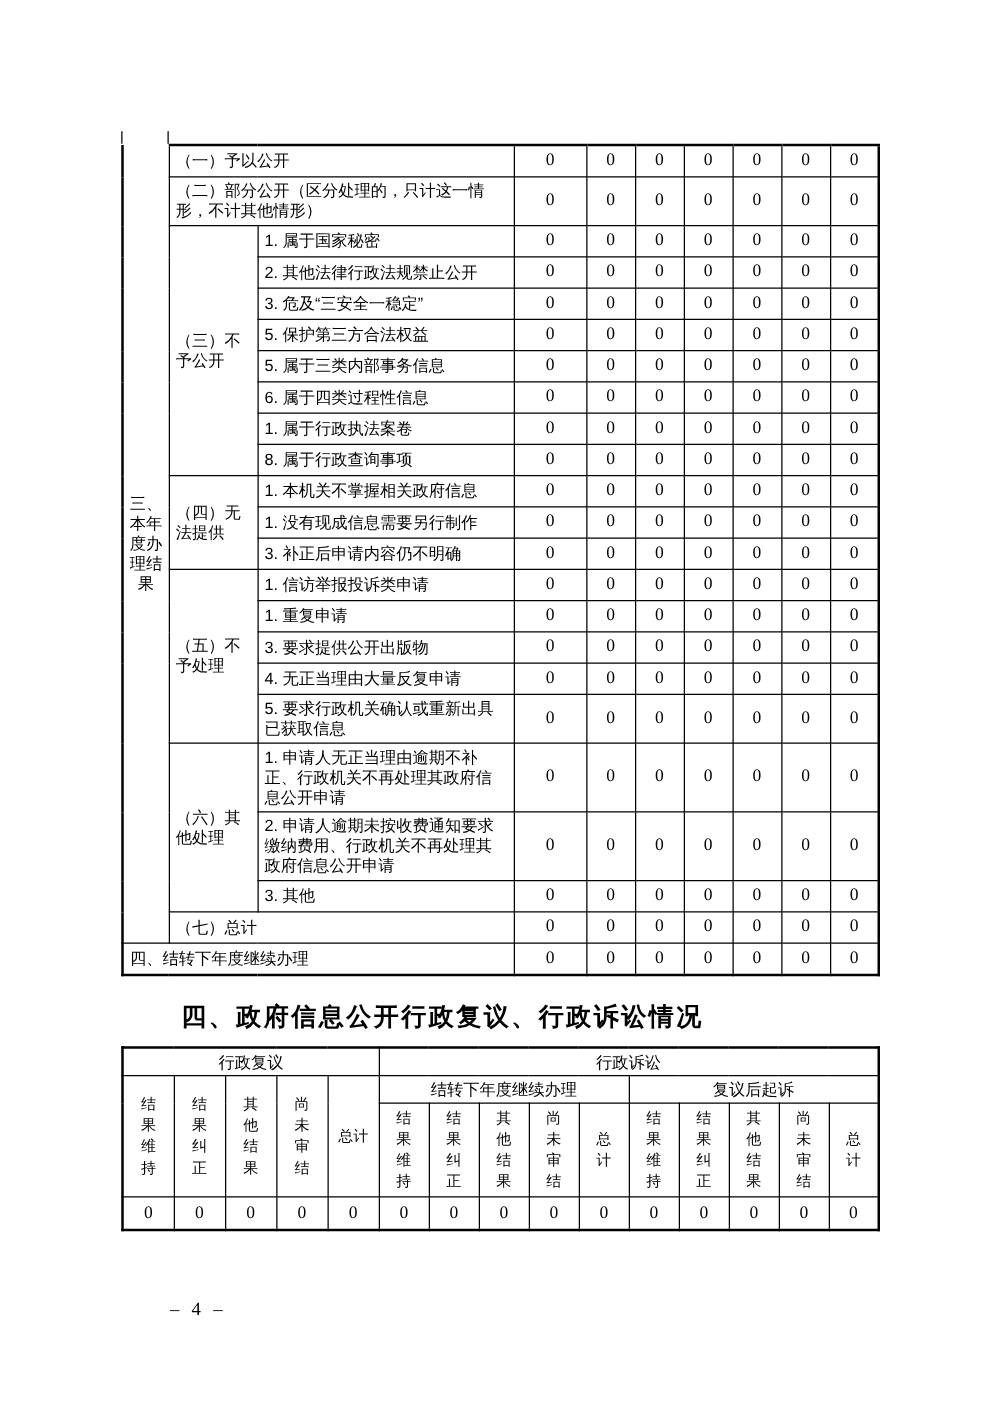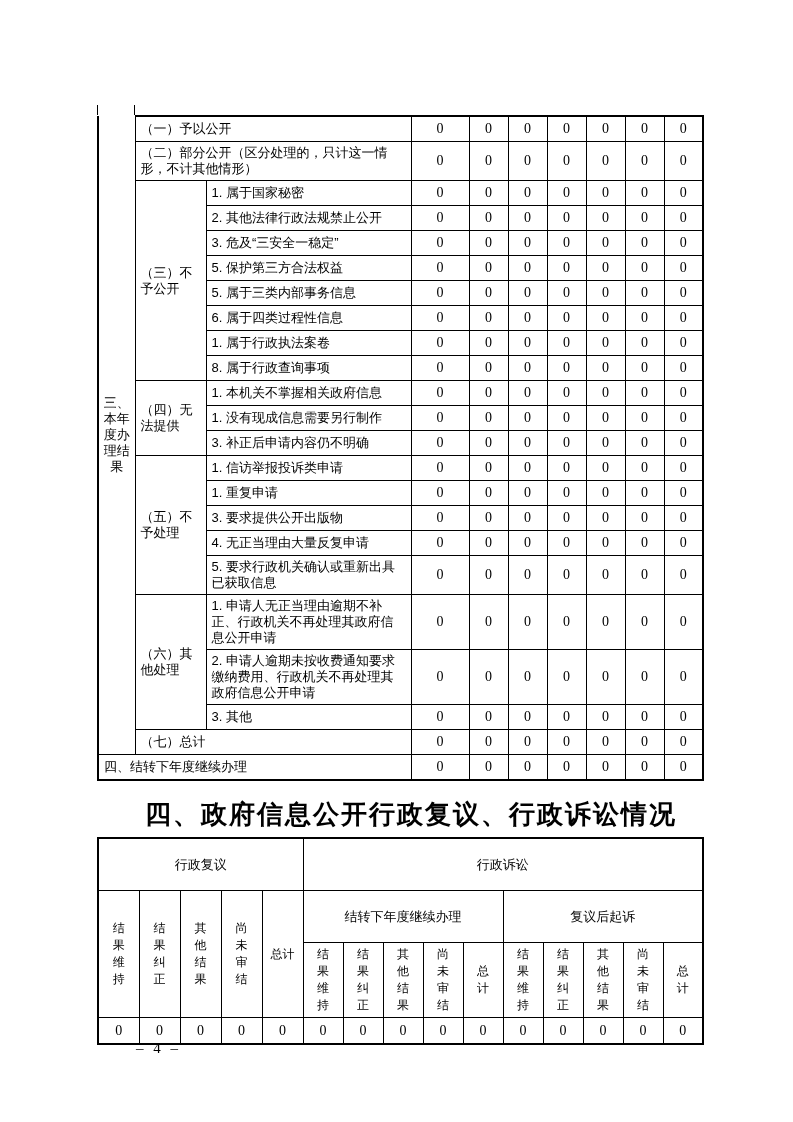--- a/index.html
+++ b/index.html
@@ -35,29 +35,29 @@
   }
   
   .colA-ext {
     position: absolute; left: 97px; top: 105px;
     width: 36px; height: 10px;
     border-left: 1px solid #000; border-right: 1px solid #000;
   }
   
   .sec-title {
     position: absolute; left: 145px; top: 799px;
-    font-size: 26px; font-weight: bold;
+    font-size: 20px; font-weight: bold;
     letter-spacing: 2px;
     line-height: 30px;
     white-space: nowrap;
   }
   
   .t2 { position: absolute; left: 97px; top: 837px; width: 606px; border: 2px solid #000; }
   .t2 td { text-align: center; }
-  .t2 td.grp { height: 17px; padding: 17px 2px; }
+  .t2 td.grp { height: 17px; padding: 2px 2px; }
   .t2 tr.tall td { height: 70px; }
   .t2 td.vh { font-size: 12px; line-height: 17px; padding: 2px 0; }
   .vtext { white-space: pre-line; }
   .t2 td.hz { font-size: 12px; font-family: Liberation Serif, serif; }
   .t2 td.num { height: 21px; }
   
   .page-num {
     position: absolute; left: 136px; top: 1040px;
     font-family: "Liberation Serif", serif;
     font-size: 15px; letter-spacing: 3px;

